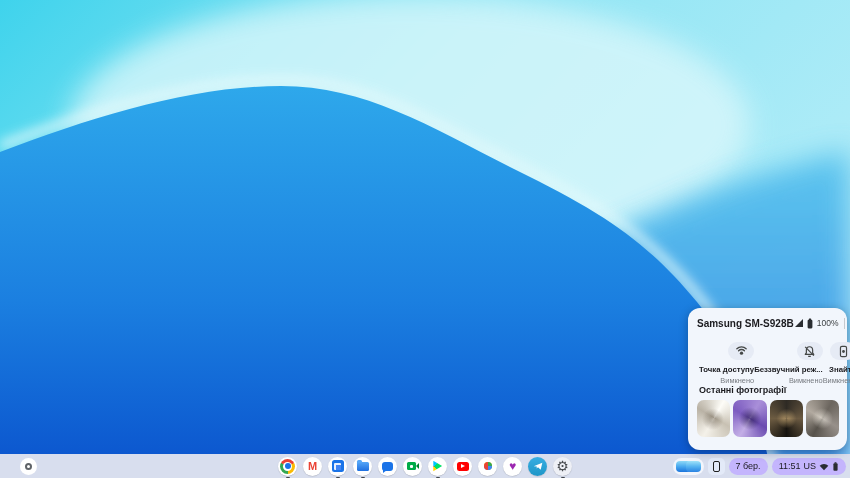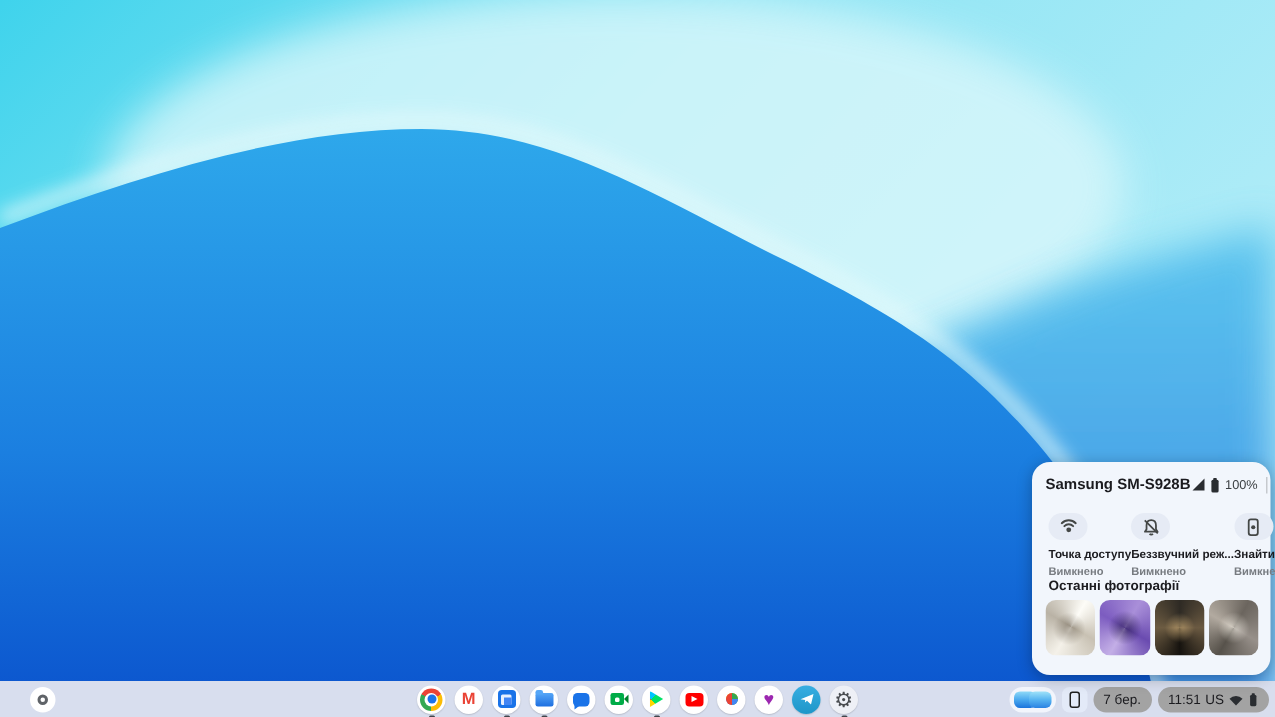--- a/index.html
+++ b/index.html
@@ -74,41 +74,41 @@
   .tray { position:absolute; right:4px; top:3.5px; display:flex; align-items:center; gap:4px; }
   .tote-pill { height:17px; border-radius:9px; background:#f2f5fc; display:flex; align-items:center;
         padding:0 3px; cursor:pointer; }
   .tote-thumb { width:15px; height:11px; border-radius:4px;
         background:linear-gradient(180deg,#8ed9f7 0%,#4aa9ef 50%,#1b74dc 100%); }
   .tote-thumb + .tote-thumb { margin-left:-5px;
         background:linear-gradient(180deg,#9fe2f9 0%,#57b4f1 50%,#2a82e2 100%); }
   .phonehub-btn { width:17px; height:17px; border-radius:5px; background:#e3eaf8;
         display:flex; align-items:center; justify-content:center; cursor:pointer; }
   .phone-glyph { width:7px; height:11px; border:1.4px solid #1f1f1f; border-radius:2px; }
-  .chip { height:17px; border-radius:9px; background:#a3a3a3; display:flex; align-items:center;
+  .chip { height:17px; border-radius:9px; background:#c4b5fd; display:flex; align-items:center;
         gap:3px; padding:0 7px; font-size:9px; color:#1b1b1f; cursor:pointer; white-space:nowrap; }
   .chip svg { display:block; }
 
   
   .panel { position:absolute; right:3px; bottom:28px; width:159px; height:142px;
         background:#f2f6fc; border-radius:12px; z-index:6;
         box-shadow:0 2px 10px rgba(0,0,0,.28); padding:9px 8px 8px 9px; }
   .panel-header { display:flex; align-items:center; }
   .panel-title { font-size:10px; font-weight:bold; color:#1b1b1f; flex:1; white-space:nowrap; }
   .panel-status { display:flex; align-items:center; gap:2.5px; }
   .pct { font-size:8.5px; color:#3c4043; }
   .hdr-divider { width:1px; height:11px; background:#c6c9ce; margin:0 3px; }
   .hdr-gear { font-size:12px; color:#444746; cursor:pointer; line-height:1; }
 
   .qa-row { display:flex; justify-content:space-between; padding:0 2px; margin-top:13px; }
-  .qa { display:flex; flex-direction:column; align-items:flex-start; cursor:pointer; }
+  .qa { display:flex; flex-direction:column; align-items:flex-end; cursor:pointer; }
   .qa-pill { width:26px; height:18px; border-radius:9px; background:#e6ebf5;
         display:flex; align-items:center; justify-content:center; }
   .qa-label { margin-top:5px; font-size:7.8px; font-weight:bold; color:#1b1b1f; white-space:nowrap; }
-  .qa-status { margin-top:2px; font-size:7.4px; color:#777b80; white-space:nowrap;font-weight:bold; }
+  .qa-status { margin-top:2px; font-size:7.4px; color:#777b80; white-space:nowrap; }
 
   .photos-title { margin-left:2px; font-size:9px; font-weight:bold; color:#1b1b1f; }
   .photos-row { display:flex; gap:3px; margin-top:5px; }
   .photo { flex:1; height:37px; border-radius:7px; cursor:pointer; }
   .photo.p1 { background:
         radial-gradient(circle at 48% 52%, rgba(120,110,95,.45) 0 12%, transparent 42%),
         conic-gradient(from 210deg at 52% 48%, #f4f1e9, #b9b2a5, #fdfcf7, #c8c1b3, #f4f1e9); }
   .photo.p2 { background:
         radial-gradient(circle at 50% 50%, rgba(40,25,80,.5) 0 12%, transparent 45%),
         conic-gradient(from 30deg at 50% 50%, #a98fd9, #6a4bb0, #c3aee6, #7c5cc0, #a98fd9); }

